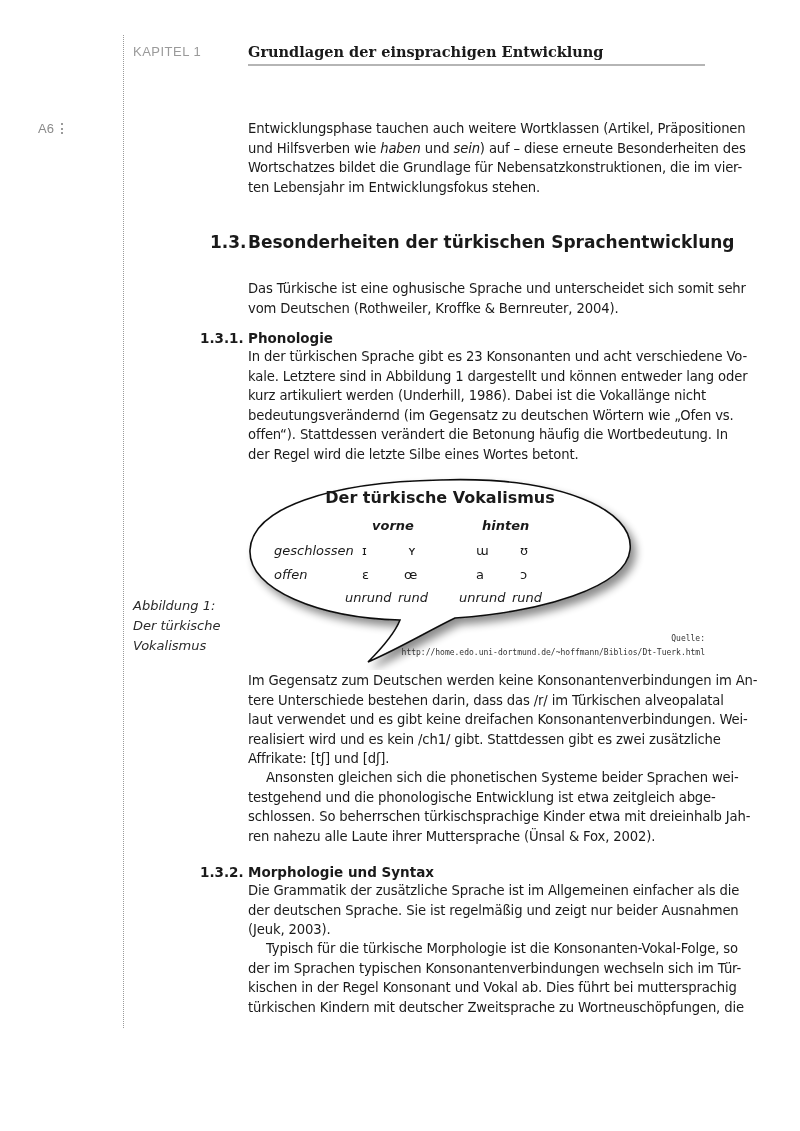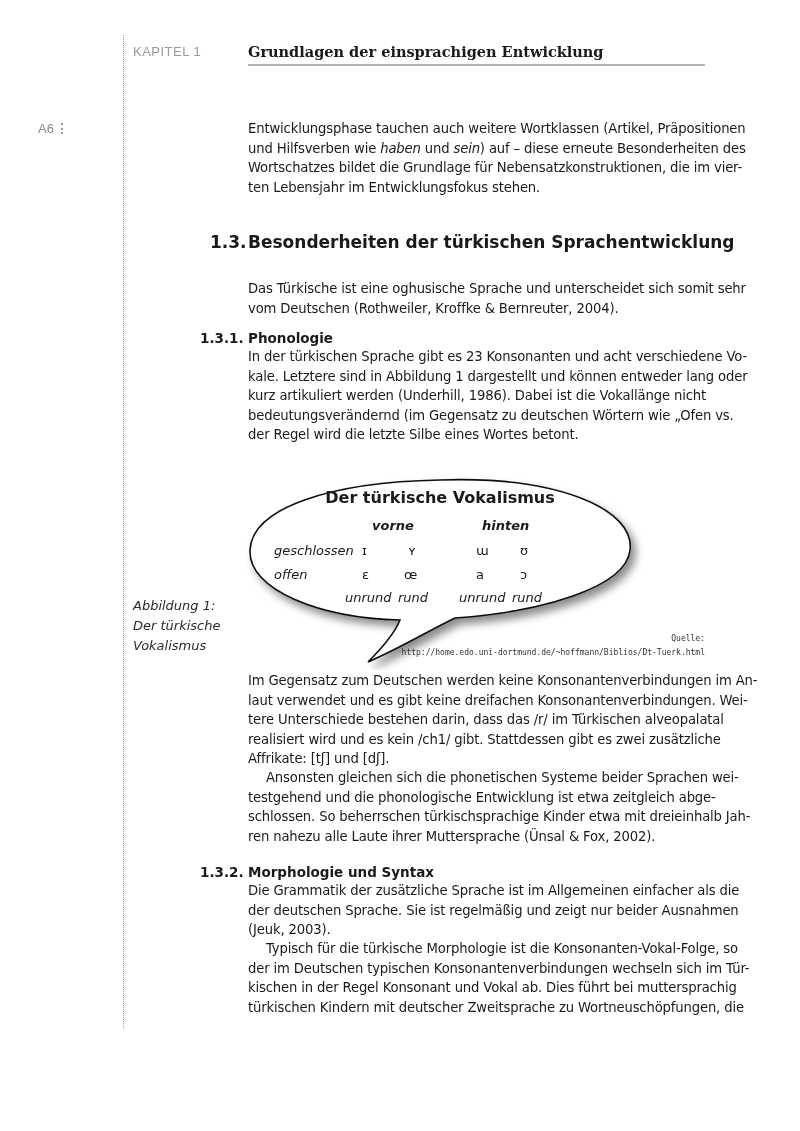--- a/index.html
+++ b/index.html
@@ -64,20 +64,21 @@
 </div>
 
 <div class="h3" style="top:330px;">
   <span class="num">1.3.1.</span><span>Phonologie</span>
 </div>
 <div class="para" style="top:347px;">
   <span class="line">In der türkischen Sprache gibt es 23 Konsonanten und acht verschiedene Vo-</span>
   <span class="line">kale. Letztere sind in Abbildung 1 dargestellt und können entweder lang oder</span>
   <span class="line">kurz artikuliert werden (Underhill, 1986). Dabei ist die Vokallänge nicht</span>
   <span class="line">bedeutungsverändernd (im Gegensatz zu deutschen Wörtern wie „Ofen vs.</span>
+  <span class="line">offen“). Stattdessen verändert die Betonung häufig die Wortbedeutung. In</span>
   <span class="line last">der Regel wird die letzte Silbe eines Wortes betont.</span>
 </div>
 
 <svg class="bubble" viewBox="0 0 420 200" width="420" height="200">
   <defs>
     <filter id="sh" x="-10%" y="-10%" width="130%" height="140%">
       <feGaussianBlur in="SourceAlpha" stdDeviation="4"></feGaussianBlur>
       <feOffset dx="5" dy="6" result="o"></feOffset>
       <feComponentTransfer>
           <feFuncA type="linear" slope="0.45"></feFuncA>
@@ -122,38 +123,38 @@
 <div class="source" style="top:648px;">http://home.edo.uni-dortmund.de/~hoffmann/Biblios/Dt-Tuerk.html</div>
 
 <div class="abs caption">
   <div>Abbildung 1:</div>
   <div>Der türkische</div>
   <div>Vokalismus</div>
 </div>
 
 <div class="para" style="top:671px;">
   <span class="line">Im Gegensatz zum Deutschen werden keine Konsonantenverbindungen im An-</span>
+  <span class="line">tere Unterschiede bestehen darin, dass das /r/ im Türkischen alveopalatal</span>
   <span class="line">laut verwendet und es gibt keine dreifachen Konsonantenverbindungen. Wei-</span>
-  <span class="line">tere Unterschiede bestehen darin, dass das /r/ im Türkischen alveopalatal</span>
   <span class="line">realisiert wird und es kein /ch1/ gibt. Stattdessen gibt es zwei zusätzliche</span>
   <span class="line last">Affrikate: [tʃ] und [dʃ].</span>
 </div>
 <div class="para" style="top:768px;">
   <span class="line indent">Ansonsten gleichen sich die phonetischen Systeme beider Sprachen wei-</span>
   <span class="line">testgehend und die phonologische Entwicklung ist etwa zeitgleich abge-</span>
   <span class="line">schlossen. So beherrschen türkischsprachige Kinder etwa mit dreieinhalb Jah-</span>
   <span class="line last">ren nahezu alle Laute ihrer Muttersprache (Ünsal &amp; Fox, 2002).</span>
 </div>
 
 <div class="h3" style="top:864px;">
   <span class="num">1.3.2.</span><span>Morphologie und Syntax</span>
 </div>
 <div class="para" style="top:881px;">
   <span class="line">Die Grammatik der zusätzliche Sprache ist im Allgemeinen einfacher als die</span>
   <span class="line">der deutschen Sprache. Sie ist regelmäßig und zeigt nur beider Ausnahmen</span>
   <span class="line last">(Jeuk, 2003).</span>
 </div>
 <div class="para" style="top:939px;">
   <span class="line indent">Typisch für die türkische Morphologie ist die Konsonanten-Vokal-Folge, so</span>
-  <span class="line">der im Deutschen typischen Konsonantenverbindungen wechseln sich im Tür-</span>
+  <span class="line">der im Sprachen typischen Konsonantenverbindungen wechseln sich im Tür-</span>
   <span class="line">kischen in der Regel Konsonant und Vokal ab. Dies führt bei muttersprachig</span>
   <span class="line">türkischen Kindern mit deutscher Zweitsprache zu Wortneuschöpfungen, die</span>
 </div>
 
 </body></html>

